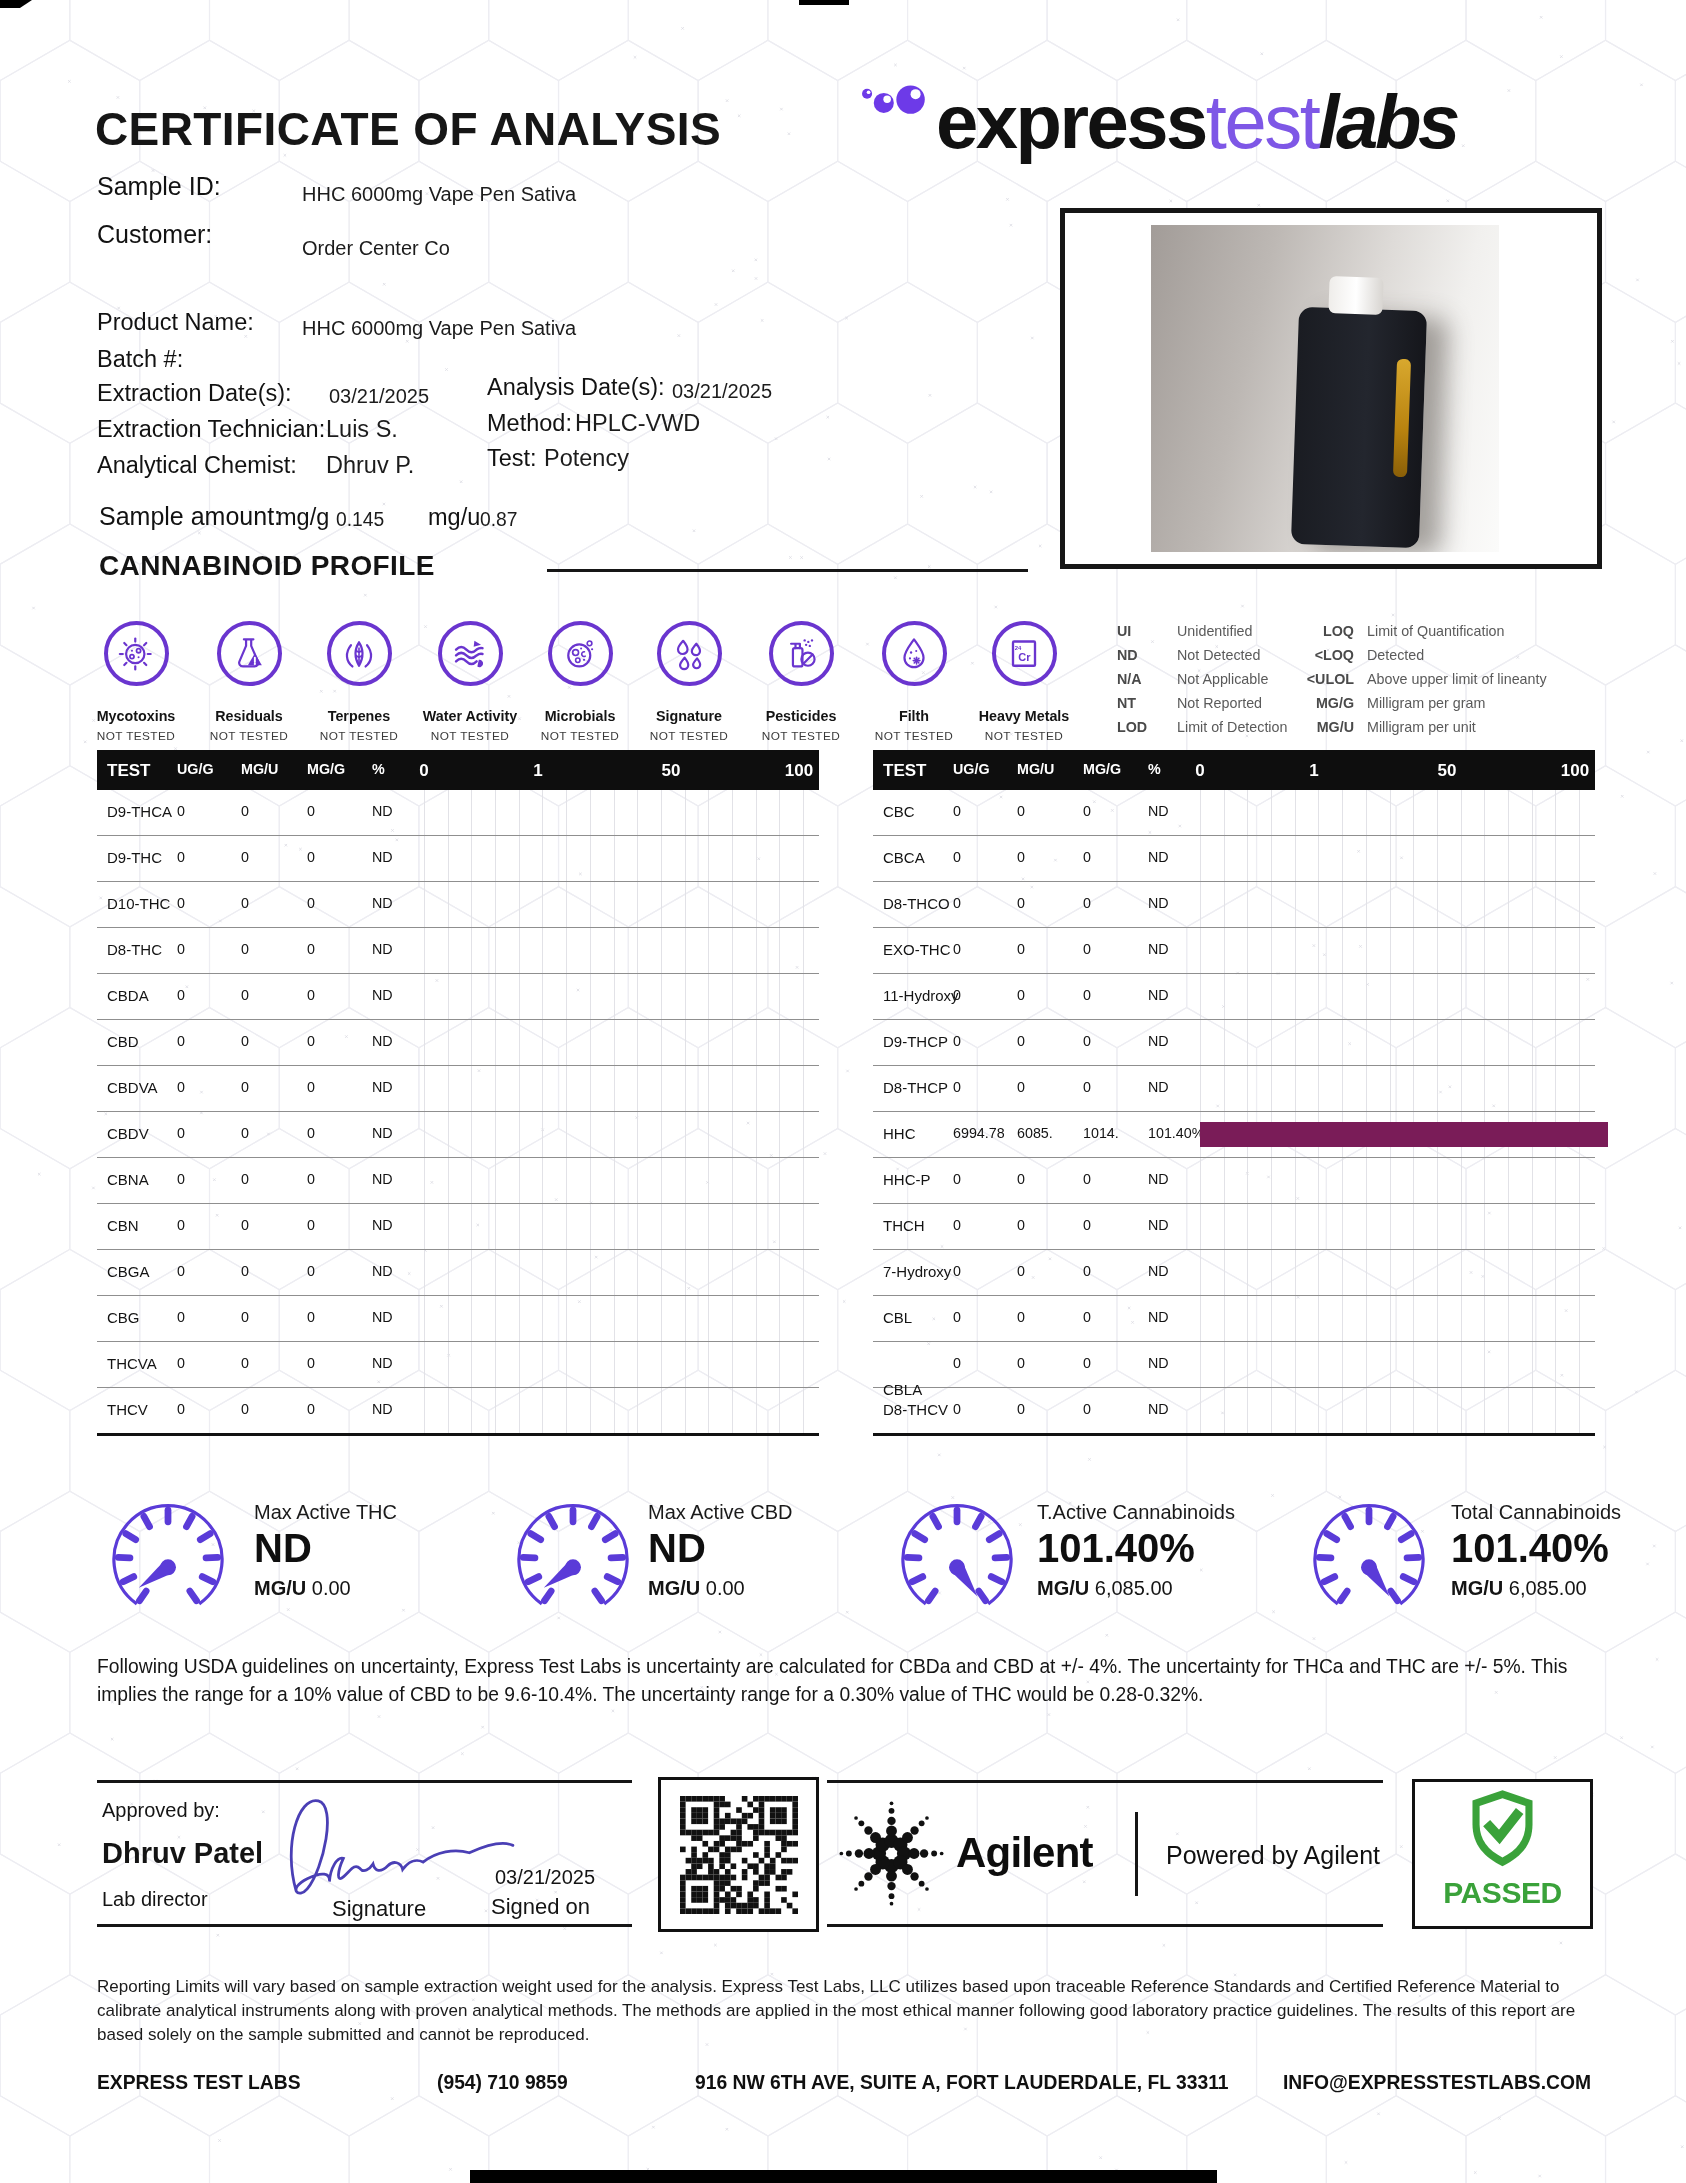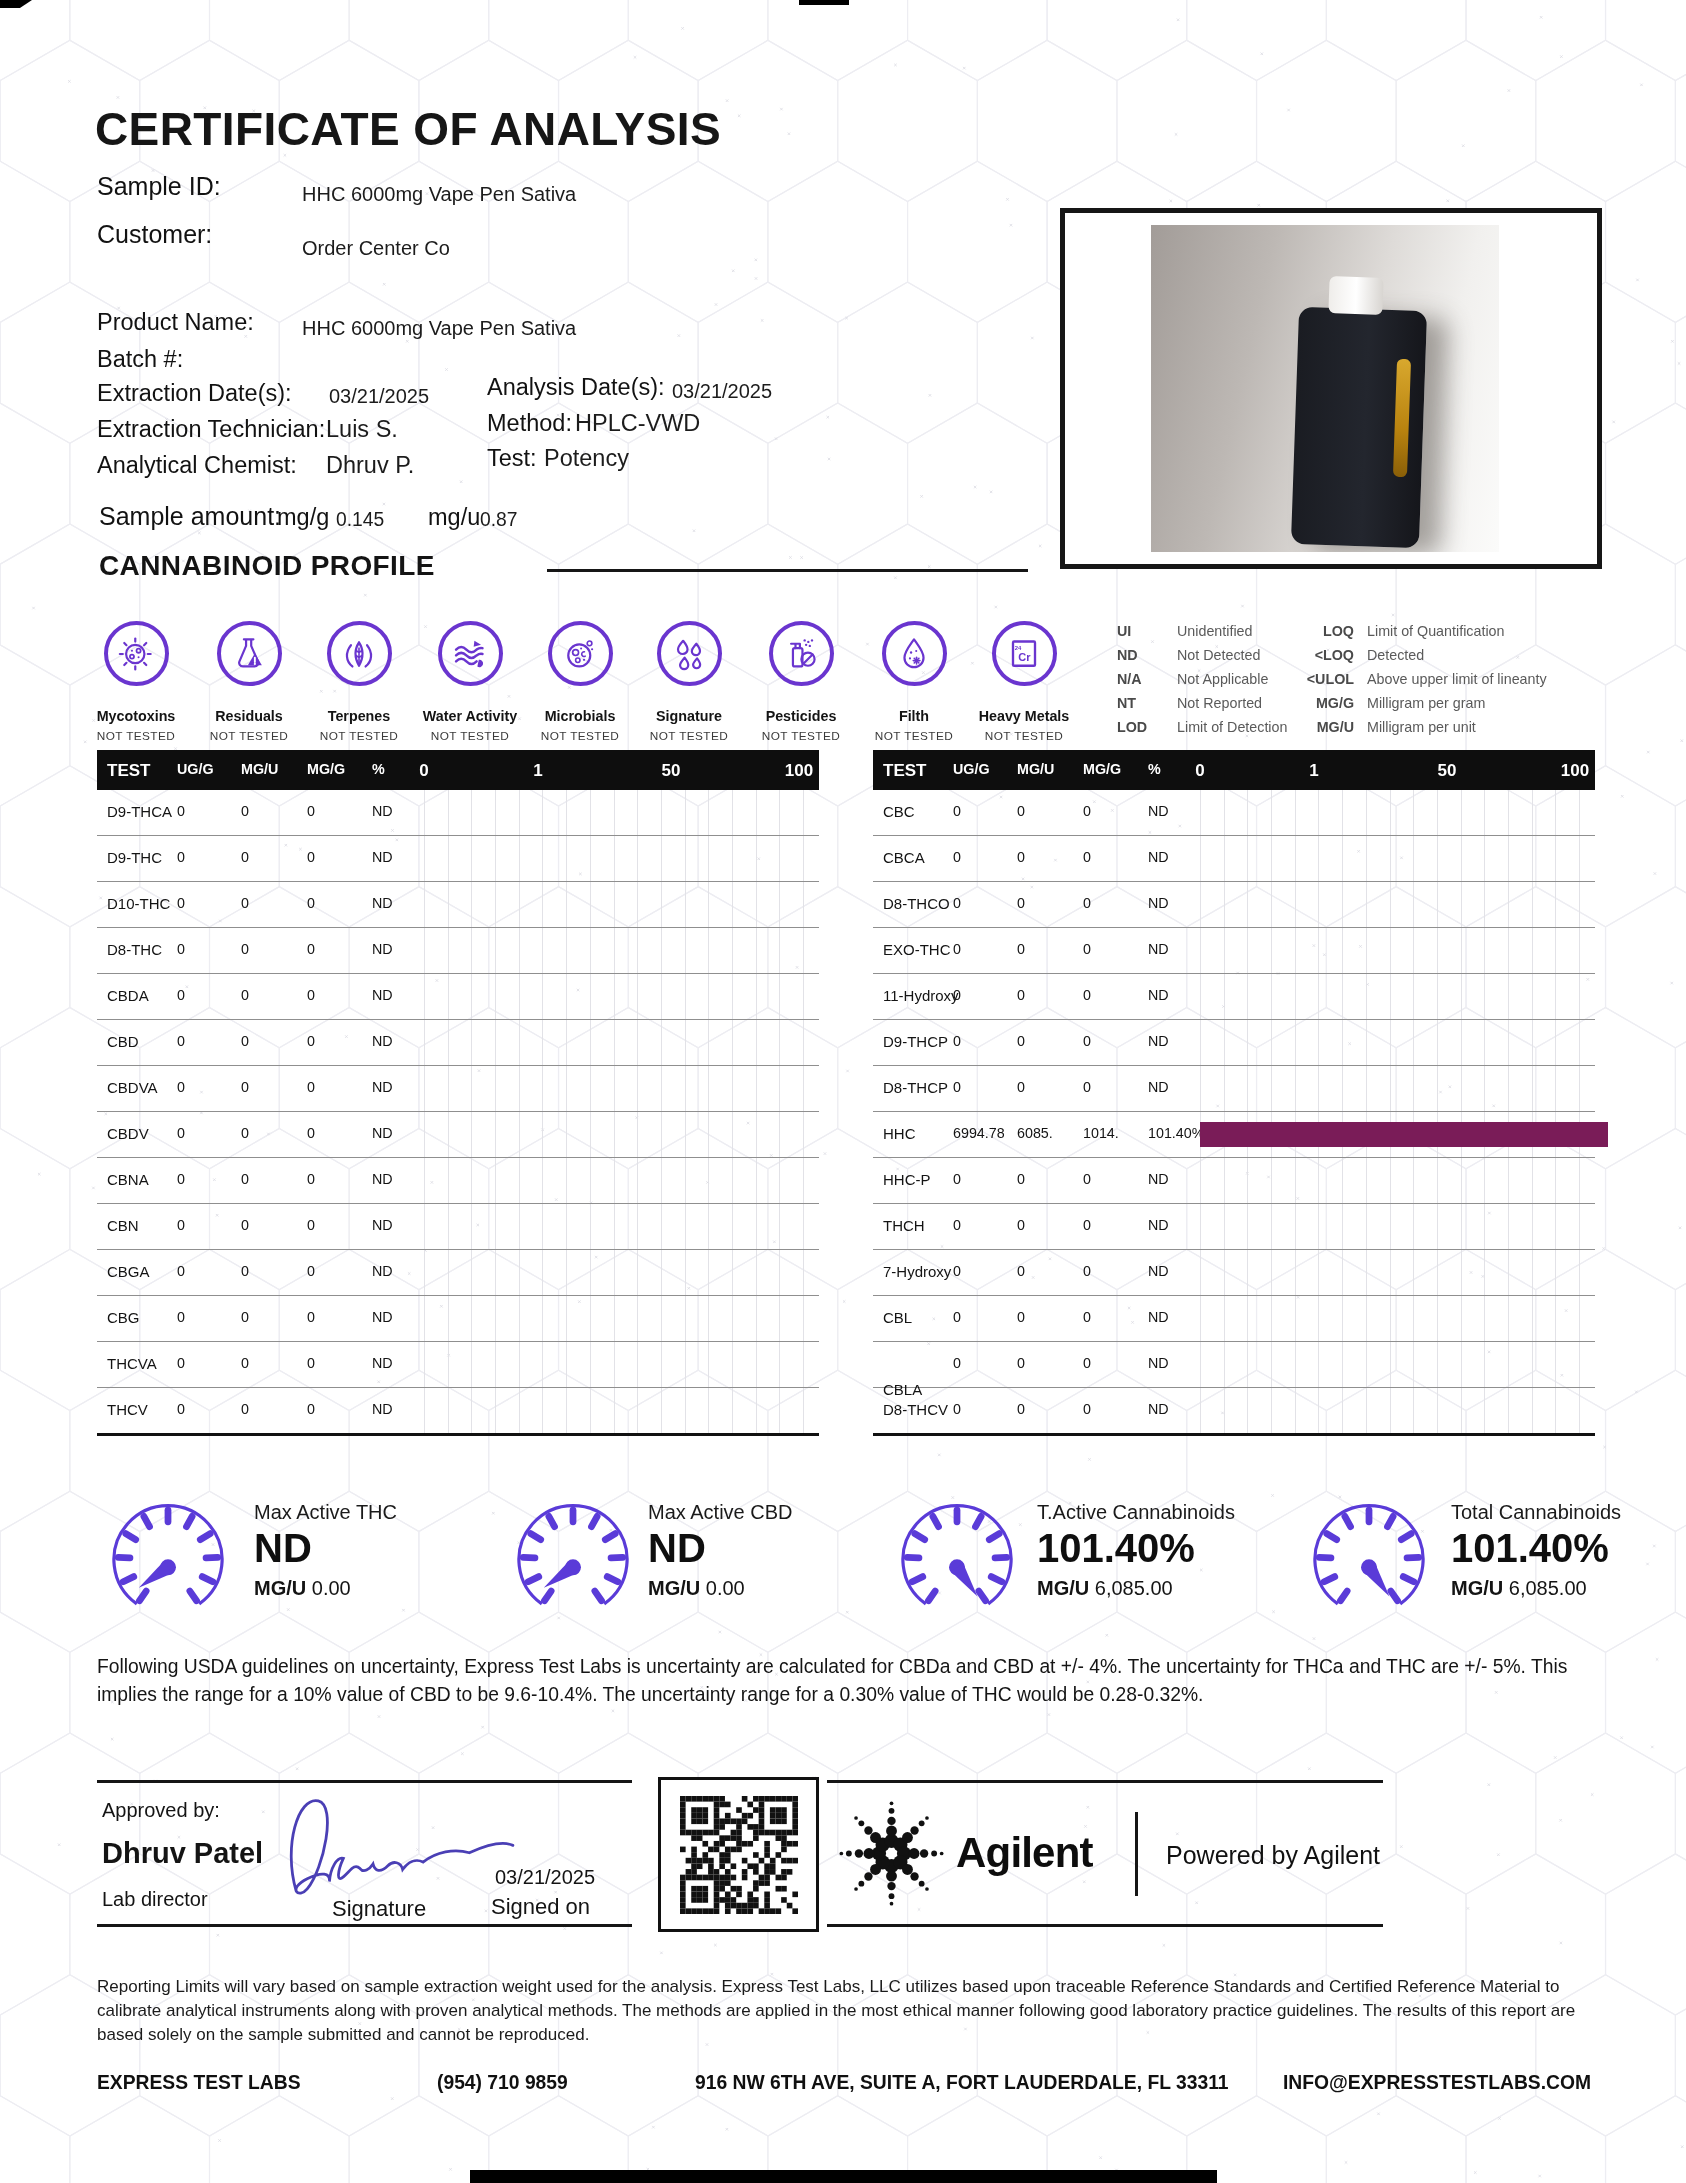--- a/index.html
+++ b/index.html
@@ -704,20 +704,31 @@
       <path d="M1947.2806340965908 1656.196357216686 l3 3 M1950.2806340965908 1656.196357216686 l-3 3" stroke="#dcdce3" stroke-width="1"></path>
       <path d="M660.8627395604271 1427.2529523819685 l3 3 M663.8627395604271 1427.2529523819685 l-3 3" stroke="#dcdce3" stroke-width="1"></path>
       <path d="M644.688351519173 1344.0964774228632 l3 3 M647.688351519173 1344.0964774228632 l-3 3" stroke="#dcdce3" stroke-width="1"></path>
     </svg>
 
   <div class="z edge" style="left:0;top:0;width:32px;height:8.4px;clip-path:polygon(0 0,100% 0,60% 100%,0 100%);"></div>
   <div class="z edge" style="left:799px;top:0;width:50px;height:5px;"></div>
 
   <div class="z coa-title" style="left:95px;top:102px;">CERTIFICATE OF ANALYSIS</div>
 
+  <div class="z logo-wrap" style="left:855px;top:72px;">
+    <svg width="81" height="92" viewBox="0 0 96 110">
+      <circle cx="14" cy="26" r="6" fill="#6d3ae8"></circle>
+        <circle cx="15.8" cy="24.2" r="2.2" fill="#fff"></circle>
+      <circle cx="34" cy="37" r="12" fill="#6d3ae8"></circle>
+        <circle cx="38" cy="32.5" r="4.5" fill="#fff"></circle>
+      <circle cx="66" cy="33" r="17" fill="#6d3ae8"></circle>
+        <circle cx="72" cy="26.5" r="6" fill="#fff"></circle>
+    </svg>
+    <div class="logo-text" style="margin-top:11.8px;"><span class="p1">express</span><span class="p2" id="logo-test" style="color: rgb(126, 87, 230);">test</span><span class="p3">labs</span></div>
+  </div>
 
   <div class="z lbl" style="left:97px;top:172px;font-size:25px;">Sample ID:</div>
   <div class="z val" style="left:302px;top:183px;font-size:20px;">HHC 6000mg Vape Pen Sativa</div>
   <div class="z lbl" style="left:97px;top:220px;font-size:25px;">Customer:</div>
   <div class="z val" style="left:302px;top:237px;font-size:20px;">Order Center Co</div>
 
   <div class="z photo-frame" style="left:1060px;top:208px;width:532px;height:351px;">
     <div class="photo" style="left:86px;top:11.8px;width:348px;height:327px;">
       <div class="vape-body" style="left:144px;top:84px;width:128px;height:237px;"></div>
       <div class="vape-window" style="left:244px;top:134px;width:14.3px;height:118px;"></div>
@@ -1578,20 +1589,28 @@
       <circle cx="74.60660171779821" cy="74.60660171779821" r="8.5" fill="#111"></circle>
       <circle cx="83.0918830920368" cy="83.09188309203678" r="6.5" fill="#111"></circle>
       <circle cx="91.57716446627536" cy="91.57716446627535" r="5" fill="#111"></circle>
       <circle cx="100.06244584051393" cy="100.06244584051392" r="3.5" fill="#111"></circle>
       <circle cx="106.42640687119285" cy="106.42640687119284" r="2.2" fill="#111"></circle>
     </svg>
   <div class="z agilent-name" style="left:956px;top:1829px;">Agilent</div>
   <div class="z rule" style="left:1135px;top:1812px;width:2.5px;height:84px;"></div>
   <div class="z powered" style="left:1166px;top:1841px;">Powered by Agilent</div>
 
+  <div class="z passed-box" style="left:1412px;top:1779px;width:175px;height:144px;">
+    <svg width="79" height="84" viewBox="0 0 100 106" style="margin-top:5px;">
+      <path id="shield-outer" d="M50 4 L88 17 V47 C88 73 73 89 50 100 C27 89 12 73 12 47 V17 Z" fill="#3aa23a"></path>
+      <path d="M50 14 L79 24 V47 C79 67 68 80 50 89 C32 80 21 67 21 47 V24 Z" fill="#fff"></path>
+      <path id="shield-check" d="M34 50 L46 63 L68 35" fill="none" stroke-width="12" stroke-linecap="square" stroke="#3aa23a"></path>
+    </svg>
+    <div class="passed-label" id="passed-text" style="color: rgb(58, 162, 58);">PASSED</div>
+  </div>
 
   <div class="z small-para" style="left:97px;top:1975px;width:1503px;">Reporting Limits will vary based on sample extraction weight used for the analysis. Express Test Labs, LLC utilizes based upon traceable Reference Standards and Certified Reference Material to calibrate analytical instruments along with proven analytical methods. The methods are applied in the most ethical manner following good laboratory practice guidelines. The results of this report are based solely on the sample submitted and cannot be reproduced.</div>
   <div class="z footer-item" style="left:97px;top:2072px;">EXPRESS TEST LABS</div>
   <div class="z footer-item" style="left:437px;top:2072px;">(954) 710 9859</div>
   <div class="z footer-item" style="left:695px;top:2072px;">916 NW 6TH AVE, SUITE A, FORT LAUDERDALE, FL 33311</div>
   <div class="z footer-item" style="left:1283px;top:2072px;">INFO@EXPRESSTESTLABS.COM</div>
 
   <div class="z edge" style="left:470px;top:2170px;width:747px;height:13.4px;"></div>
 </div>
 

